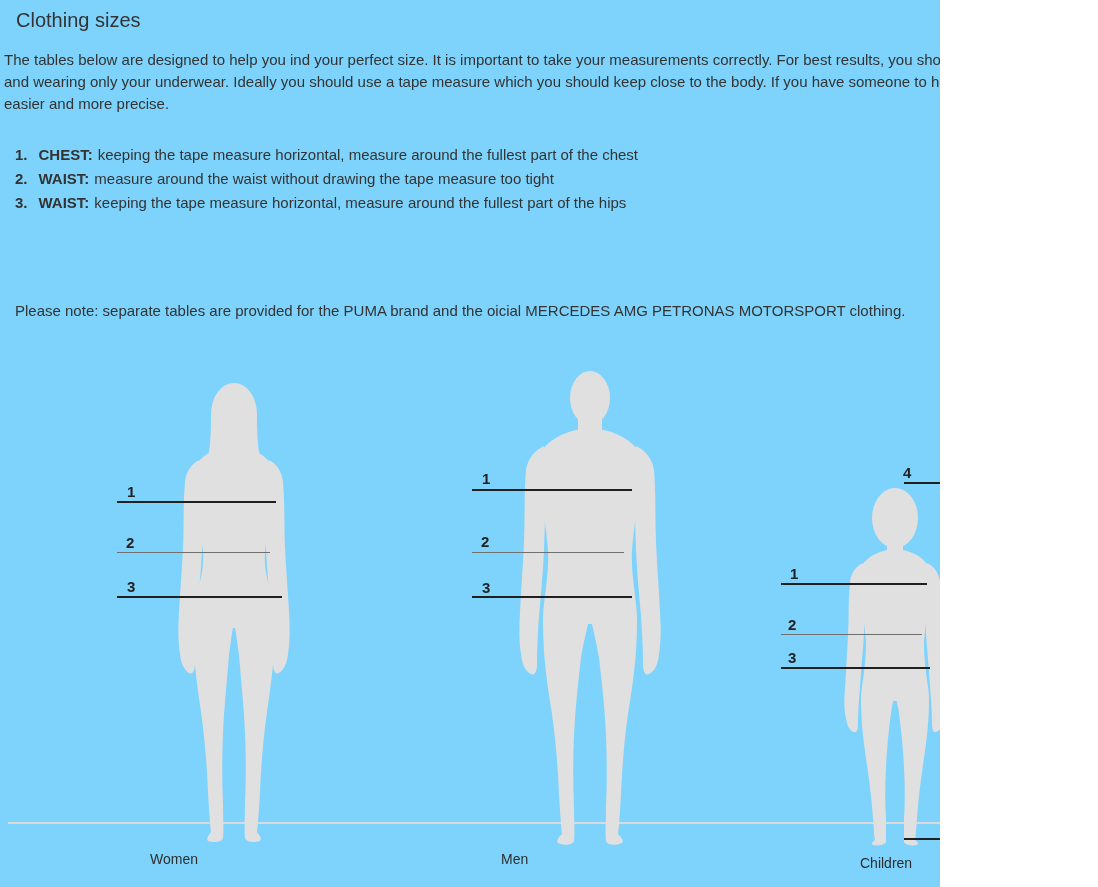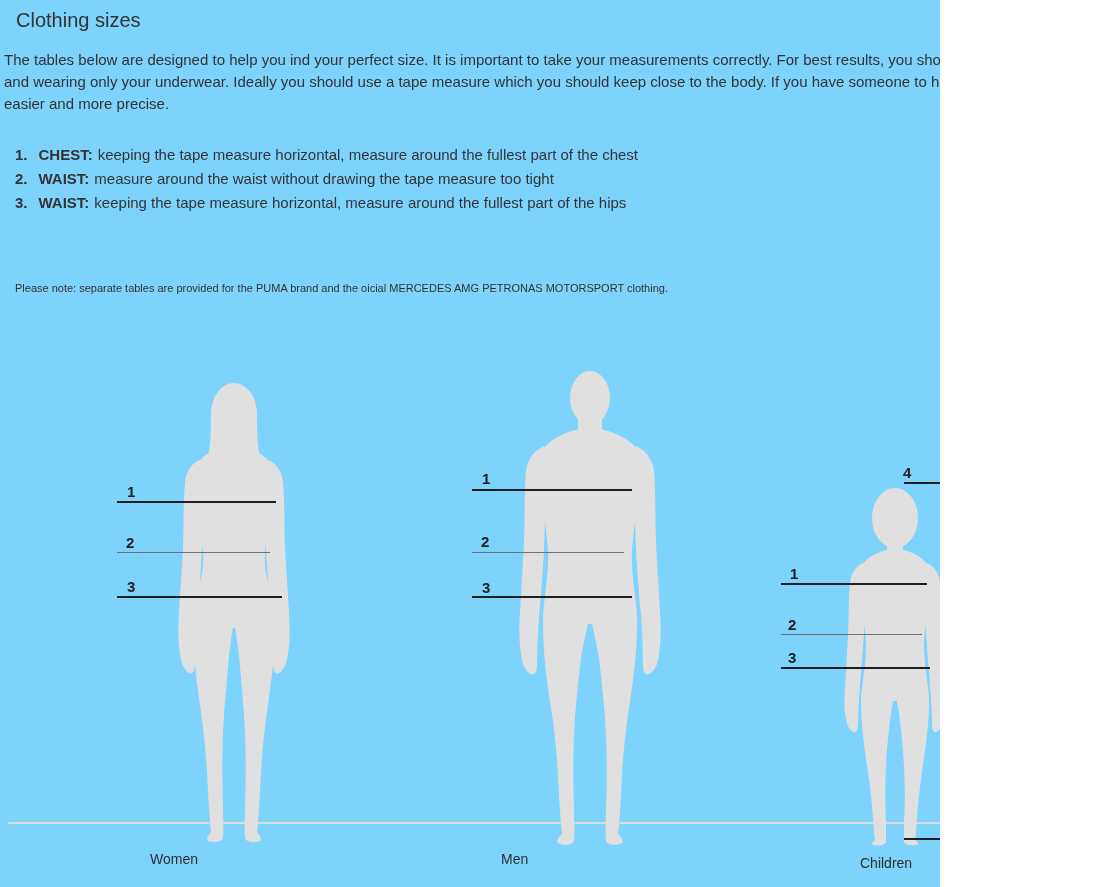--- a/index.html
+++ b/index.html
@@ -6,21 +6,21 @@
   .page{
     position:relative;width:940px;height:887px;background:#7dd3fc;overflow:hidden;
     font-family:"Liberation Sans",sans-serif;color:var(--text,#333);
   }
   .title{position:absolute;left:16px;top:9px;font-size:20px;font-weight:400;color:#333;}
   .intro{position:absolute;left:4px;top:49px;width:1058px;font-size:15px;line-height:22px;color:#333;}
   .mlist{position:absolute;left:15px;top:143px;font-size:15px;line-height:24px;color:#333;}
   .mlist .item{white-space:nowrap;}
   .mlist .num{font-weight:bold;margin-right:3px;}
   .mlist .term{font-weight:bold;margin-right:5px;margin-left:8px;}
-  .note{position:absolute;left:15px;top:282px;font-size:11px;color:#333;}
+  .note{position:absolute;left:15px;top:302px;font-size:15px;color:#333;}
   .figure-svg{position:absolute;z-index:1;}
   .sil path,.sil rect,.sil ellipse{fill:var(--silhouette,#e0e0e0);}
   .baseline{position:absolute;left:8px;top:822px;width:1082px;height:2px;background:var(--baseline,#dadada);z-index:0;}
   .marker-num{position:absolute;font-size:15px;font-weight:bold;line-height:16px;color:#222;z-index:2;}
   .mline{position:absolute;height:2px;background:var(--line-dark,#1f1f1f);z-index:2;}
   .mline.light{height:1px;background:var(--line-light,#707070);}
   .vline{position:absolute;width:1px;background:#8f8f8f;z-index:2;}
   .tick{position:absolute;width:1px;height:6px;background:var(--line-dark,#1f1f1f);z-index:2;}
   .caption{position:absolute;font-size:14px;color:#2e2e2e;z-index:2;}
   .caption.small{font-size:14px;}

